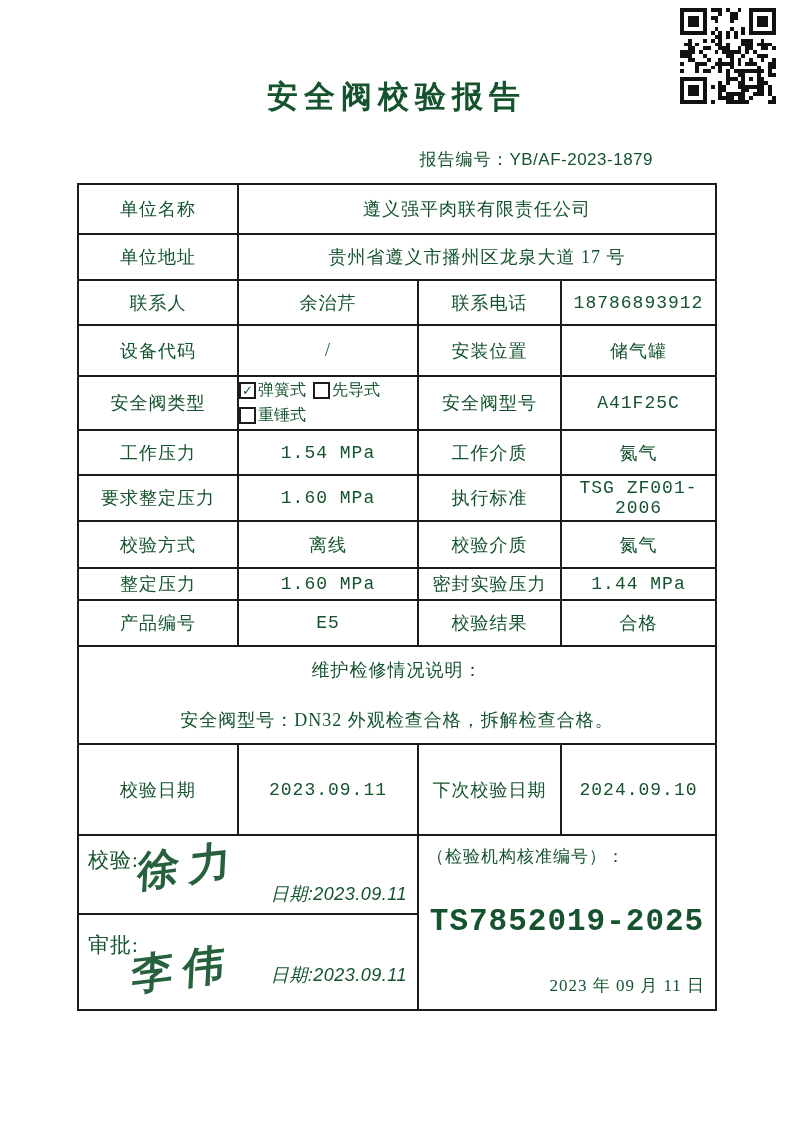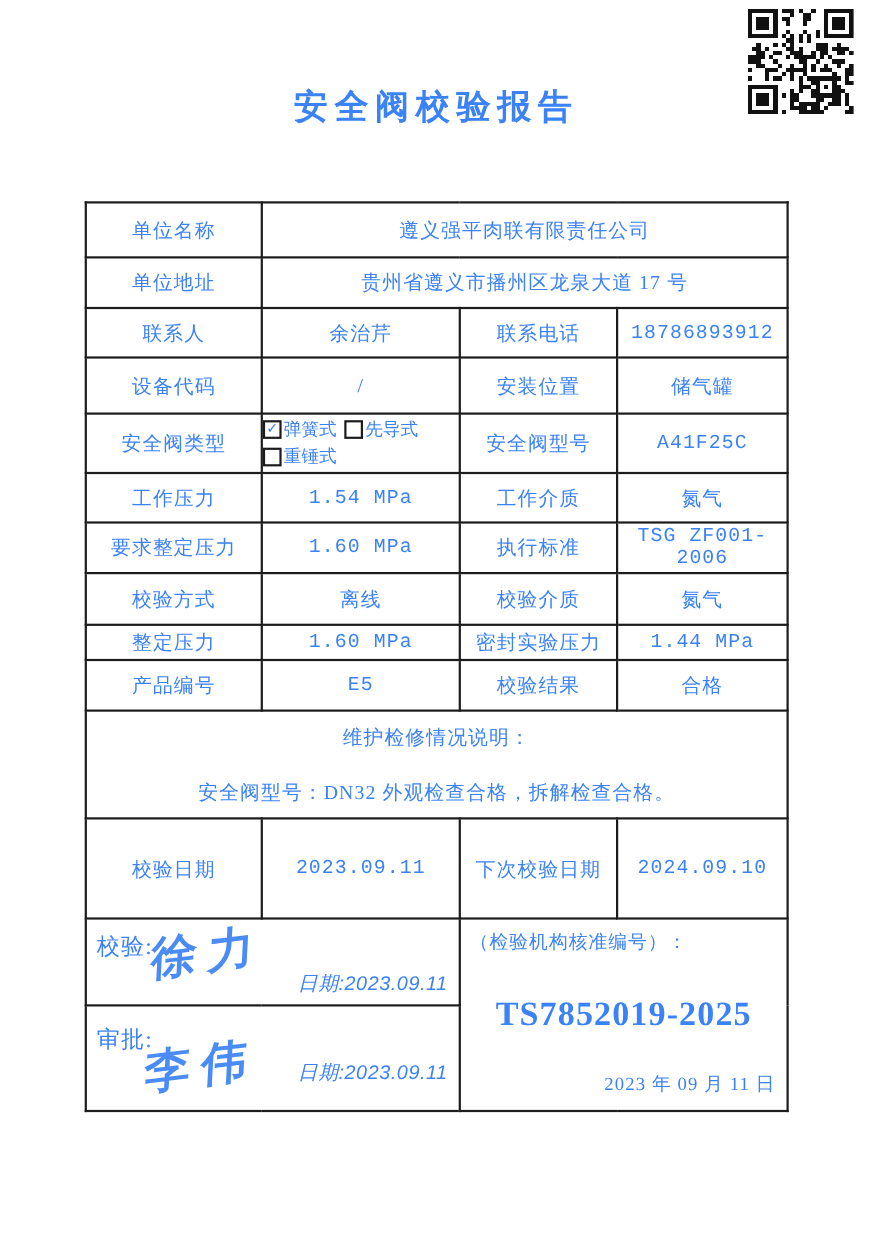--- a/index.html
+++ b/index.html
@@ -1,18 +1,18 @@
 <!DOCTYPE html>
 <html><head>
 <meta charset="utf-8">
 <style>
   html,body{margin:0;padding:0;background:#ffffff;}
   .page{
     position:relative;width:793px;height:1122px;background:#ffffff;
-    color:#3b82f6;font-family:"Liberation Serif",serif;overflow:hidden;
+    color:#14532d;font-family:"Liberation Serif",serif;overflow:hidden;
   }
   .title{
     position:absolute;top:76px;left:0;width:100%;text-align:center;
     font-size:31px;font-weight:700;letter-spacing:6px;
   }
   .report-no{
     position:absolute;top:148px;left:0;width:653px;text-align:right;
     font-size:17px;letter-spacing:1px;white-space:nowrap;
   }
   .report-no .num{font-family:"Liberation Sans",sans-serif;letter-spacing:0.5px;}
@@ -48,31 +48,34 @@
   .sig-date{
     position:absolute;right:10px;font-size:18px;letter-spacing:0.5px;
     font-family:"Liberation Sans",sans-serif;
     font-style:italic;
   }
   td.agency-cell{position:relative;text-align:left;}
   .agency-title{position:absolute;top:9px;left:8px;font-size:17px;letter-spacing:1px;white-space:nowrap;}
   .agency-code{
     position:absolute;top:68px;left:0;width:100%;text-align:center;
     font-size:31px;font-weight:700;letter-spacing:1px;
-    font-family:Liberation Serif, serif;
+    font-family:Liberation Mono, monospace;
   }
   .agency-date{position:absolute;bottom:12px;right:10px;font-size:17px;letter-spacing:1px;white-space:nowrap;margin-left:16px;}
 </style>
 </head>
 <body>
 
 <div class="page">
 
   <div class="title">安全阀校验报告</div>
 
+  <div class="report-no">
+    <span>报告编号：</span><span class="num">YB/AF-2023-1879</span>
+  </div>
 
   <div class="qr"><svg viewBox="0 0 25 25" width="96" height="96" shape-rendering="crispEdges" fill="#111">
         <rect x="0" y="0" width="1" height="1"></rect>
         <rect x="1" y="0" width="1" height="1"></rect>
         <rect x="2" y="0" width="1" height="1"></rect>
         <rect x="3" y="0" width="1" height="1"></rect>
         <rect x="4" y="0" width="1" height="1"></rect>
         <rect x="5" y="0" width="1" height="1"></rect>
         <rect x="6" y="0" width="1" height="1"></rect>
         <rect x="8" y="0" width="1" height="1"></rect>

